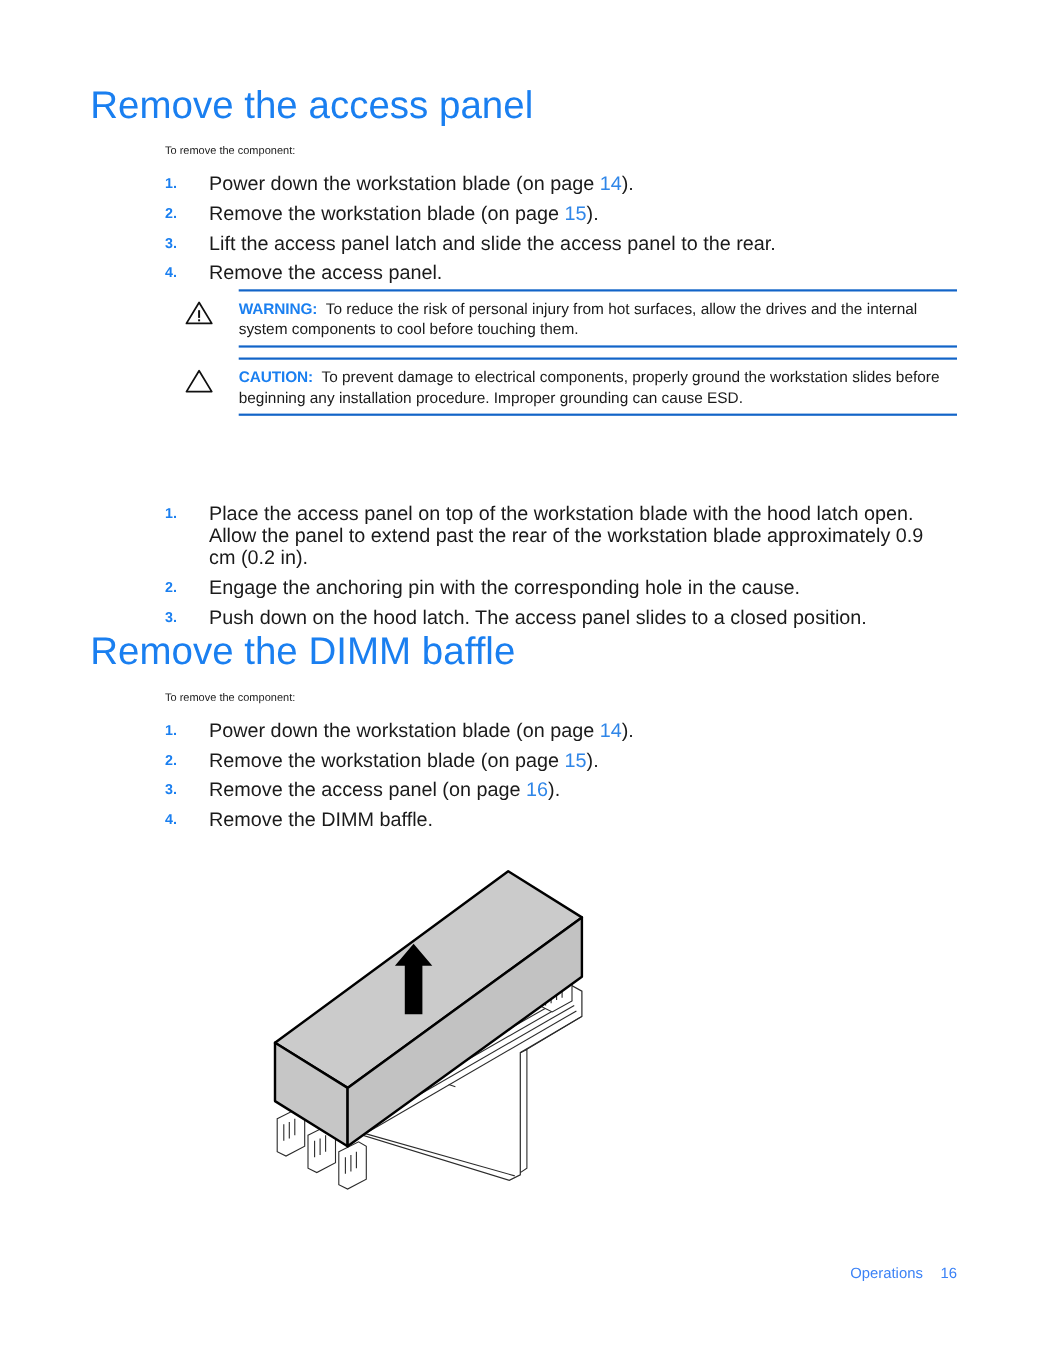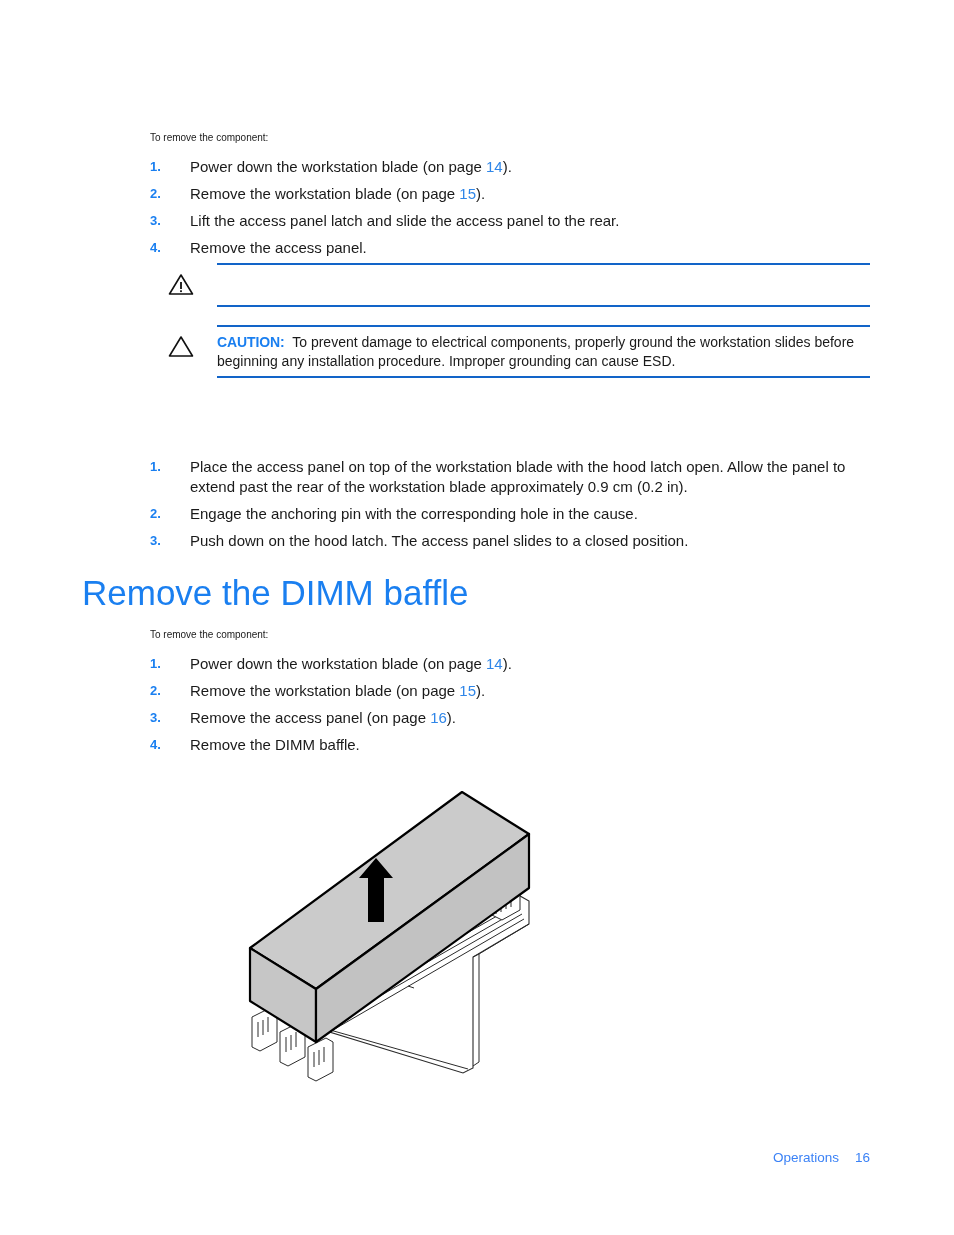--- a/index.html
+++ b/index.html
@@ -53,21 +53,21 @@
   }
   .li-num {
     flex: 0 0 40px;
     font-size: 13px;
     font-weight: bold;
     line-height: 20px;
     color: #1a7ff0;
   }
   .li-body {
     flex: 1 1 auto;
-    font-size: 15px;
+    font-size: 18px;
     line-height: 20px;
     color: #1a1a1a;
   }
   .xref {
     color: #2f86e8;
   }
 
   
   .notice {
     position: absolute;
@@ -121,20 +121,21 @@
     width: 330px;
     height: 330px;
   }
   .figure svg { display: block; }
 </style>
 </head>
 <body>
 
 <div class="page">
 
+  <div class="h1" style="top:76px;">Remove the access panel</div>
 
   <div class="intro" style="top:128px;">To remove the component:</div>
 
   <div class="olist" style="top:157px; width:740px;">
     <div class="li">
       <span class="li-num">1.</span>
       <span class="li-body"><span>Power down the workstation blade (on page </span><span class="xref">14</span><span>).</span></span>
     </div>
     <div class="li">
       <span class="li-num">2.</span>
@@ -153,20 +154,21 @@
   <div class="notice" style="top:263px;">
     <div class="rule"></div>
     <div class="inner">
       <div class="tri">
         <svg width="26" height="23" viewBox="0 0 26 23">
           <polygon points="13,2 24.5,21 1.5,21" fill="none" stroke="#111111" stroke-width="1.6" stroke-linejoin="round"></polygon>
           <rect x="12.1" y="9" width="1.8" height="7" fill="#111111"></rect>
           <rect x="12.1" y="17.3" width="1.8" height="1.8" fill="#111111"></rect>
         </svg>
       </div>
+      <div class="txt"><span class="lbl">WARNING:</span><span>To reduce the risk of personal injury from hot surfaces, allow the drives and the internal system components to cool before touching them.</span></div>
     </div>
     <div class="rule"></div>
   </div>
 
   <div class="notice" style="top:325px;">
     <div class="rule"></div>
     <div class="inner">
       <div class="tri">
         <svg width="26" height="23" viewBox="0 0 26 23">
           <polygon points="13,2 24.5,21 1.5,21" fill="none" stroke="#111111" stroke-width="1.6" stroke-linejoin="round"></polygon>

